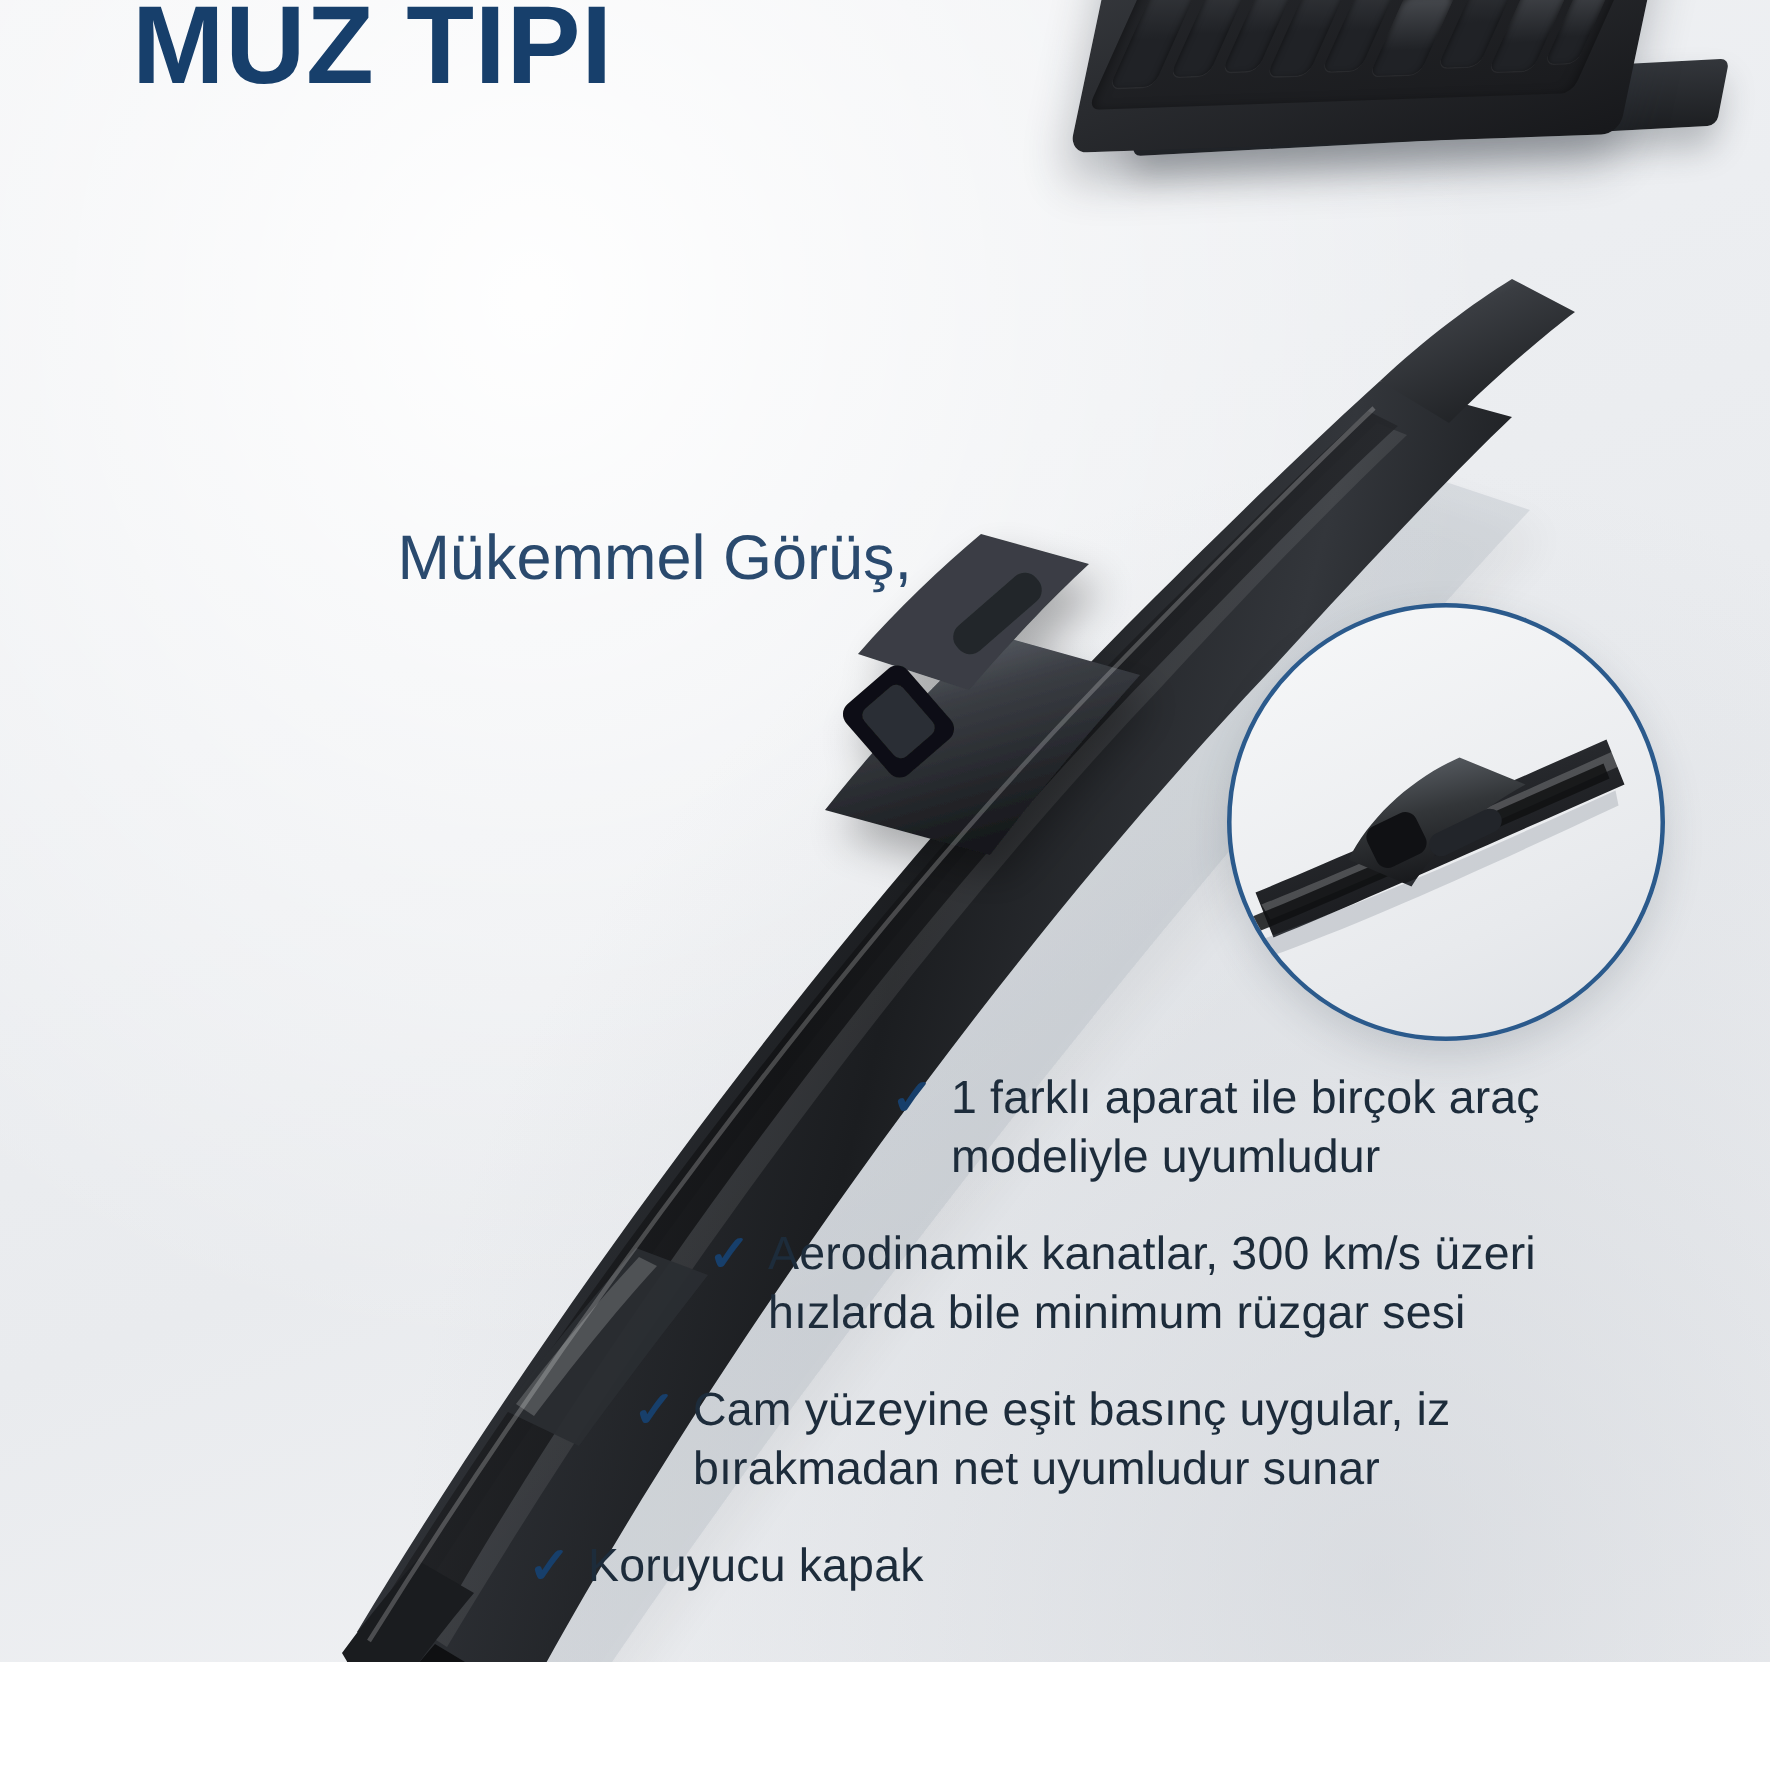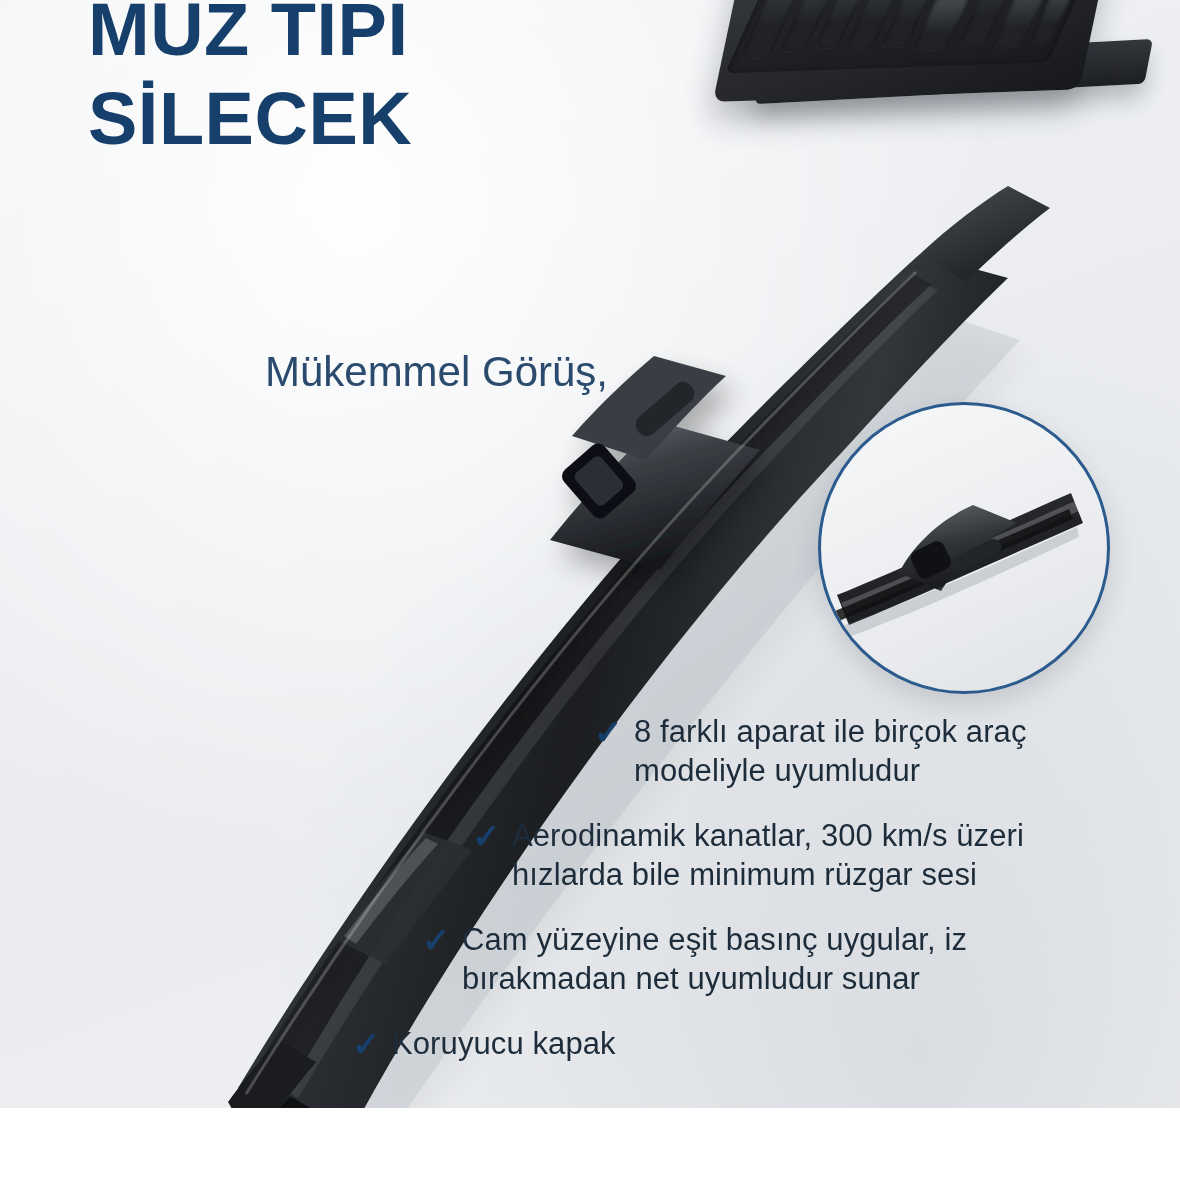--- a/index.html
+++ b/index.html
@@ -303,31 +303,30 @@
         <rect x="92" y="140" width="36" height="30" rx="8" transform="rotate(-26 110 155)" fill="#101114"></rect>
         <rect x="130" y="142" width="52" height="16" rx="8" transform="rotate(-26 156 150)" fill="#22252a"></rect>
       </g>
 
       <path d="M 18 222 C 80 200 160 166 256 122 L 258 132 C 164 176 84 212 22 234 Z" fill="rgba(110,118,130,0.25)"></path>
     </svg>
   </div>
 
   <div class="headline">
     <div class="line hl1">MUZ TİPİ</div>
-    <div class="line hl3">SİLECEK</div>
   </div>
 
   <div class="subhead">
     <div>Mükemmel Görüş,</div>
   </div>
 
   <div class="features">
     <div class="feature f1">
       <span class="check">✓</span>
-      <span class="ftext">8 farklı aparat ile birçok araç modeliyle uyumludur</span>
+      <span class="ftext">1 farklı aparat ile birçok araç modeliyle uyumludur</span>
     </div>
     <div class="feature f2">
       <span class="check">✓</span>
       <span class="ftext">Aerodinamik kanatlar, 300 km/s üzeri hızlarda bile minimum rüzgar sesi</span>
     </div>
     <div class="feature f3">
       <span class="check">✓</span>
       <span class="ftext">Cam yüzeyine eşit basınç uygular, iz bırakmadan net uyumludur sunar</span>
     </div>
     <div class="feature f4">

